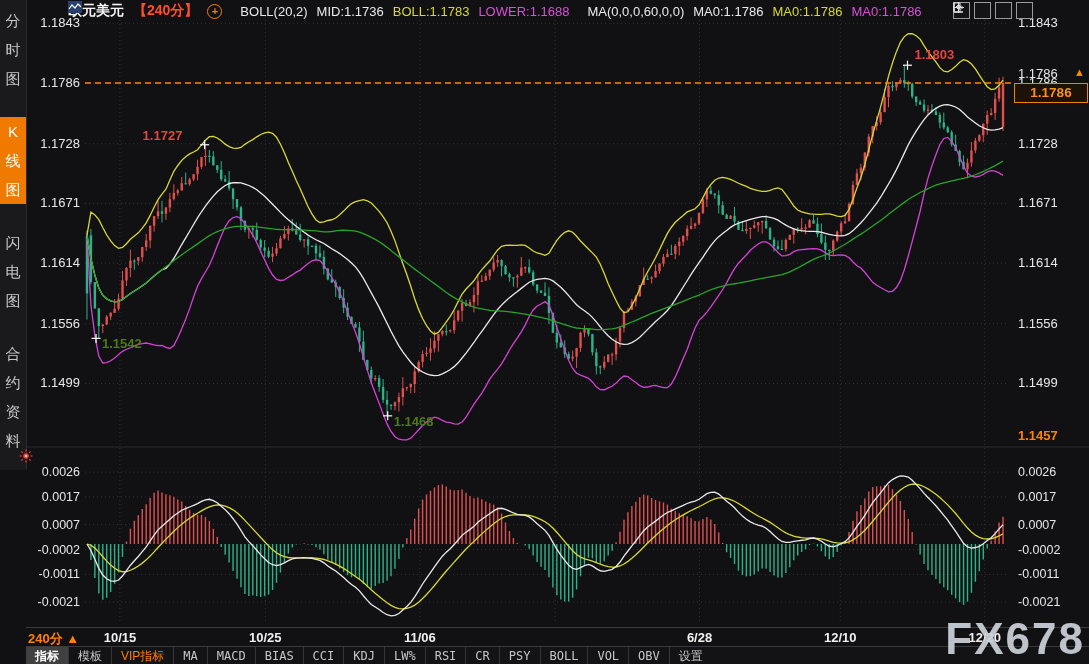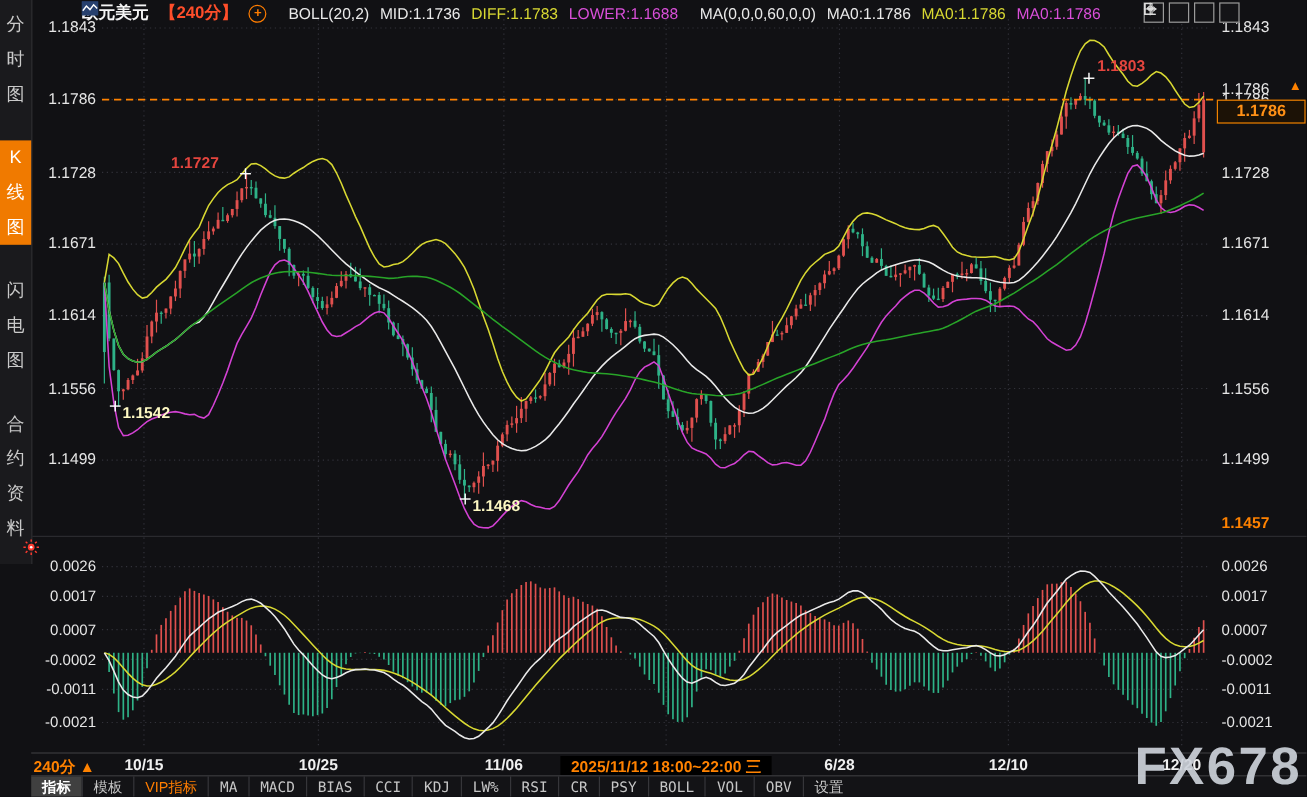--- a/index.html
+++ b/index.html
@@ -28,21 +28,21 @@
   .ytick-r{position:absolute;left:1018px;width:64px;text-align:left;font-size:13px;color:#e6e6e6;z-index:4;}
   .orange{color:#ff8200 !important;}
   .mtick{position:absolute;left:24px;width:56px;text-align:right;font-size:12.5px;color:#e6e6e6;z-index:4;}
   .mtick-r{position:absolute;left:1018px;width:64px;text-align:left;font-size:12.5px;color:#e6e6e6;z-index:4;}
   
   #last-box{position:absolute;left:1014px;top:83px;width:72px;height:18px;border:1px solid #f08200;background:#1c1206;
      color:#ff9016;font-size:13.5px;font-weight:bold;text-align:center;line-height:18px;z-index:5;}
   #up-arrow{position:absolute;left:1074px;top:67px;color:#ff8200;font-size:11px;z-index:5;line-height:10px;}
   
   .ann{position:absolute;font-size:13px;font-weight:bold;z-index:5;white-space:nowrap;}
-  .ann.red{color:#e4453e;} .ann.green{color:#fef9c3;}
+  .ann.red{color:#e4453e;} .ann.green{color:#4d7c0f;}
   
   #macd-legend{position:absolute;left:88px;top:447px;font-size:13px;z-index:5;display:flex;gap:10px;white-space:nowrap;}
   #macd-sun{position:absolute;left:19px;top:449px;z-index:7;}
   
   #xaxis-row{position:absolute;left:26px;right:0;top:627px;height:19px;border-top:1px solid #3a3a3e;z-index:5;background:#111114;}
   #period-toggle{position:absolute;left:2px;top:2px;color:#ff8200;font-weight:bold;font-size:13px;cursor:pointer;}
   .xdate{position:absolute;top:2px;width:90px;text-align:center;font-size:13px;font-weight:bold;color:#f0f0f0;}
   .xdate.hl{width:176px;background:#000;color:#ff8200;}
   
   #toolbar{position:absolute;left:26px;right:0;top:646px;height:18px;border-top:1px solid #3a3a3e;display:flex;align-items:stretch;
@@ -828,21 +828,21 @@
     <span class="period">【240分】</span>
     <span class="plus-circle">+</span>
     <span class="mini-icon">
       <svg width="14" height="12">
           <rect x="0" y="0" width="14" height="12" fill="#27406e"></rect>
           <polyline points="1,8 4,4 7,7 10,3 13,6" fill="none" stroke="#fff" stroke-width="1.2"></polyline>
         </svg>
     </span>
     <span class="lg-w">BOLL(20,2)</span>
     <span class="lg-w">MID:1.1736</span>
-    <span class="lg-y">DIFF:1.1783</span>
+    <span class="lg-y">BOLL:1.1783</span>
     <span class="lg-m">LOWER:1.1688</span>
     <span class="mini-icon">
       <svg width="14" height="12">
           <rect x="0" y="0" width="14" height="12" fill="#27406e"></rect>
           <polyline points="1,8 4,4 7,7 10,3 13,6" fill="none" stroke="#fff" stroke-width="1.2"></polyline>
         </svg>
     </span>
     <span class="lg-w">MA(0,0,0,60,0,0)</span>
     <span class="lg-w">MA0:1.1786</span>
     <span class="lg-y">MA0:1.1786</span>
@@ -899,21 +899,20 @@
         <circle cx="7" cy="7" r="1.1" fill="#fff"></circle>
     </svg>
   </div>
 
 
   <div id="xaxis-row">
     <span id="period-toggle">240分 ▲</span>
   <div class="xdate" style="left: 48.96px;">10/15</div>
       <div class="xdate" style="left: 194.32px;">10/25</div>
       <div class="xdate" style="left: 348.88px; text-align: center;">11/06</div>
-      <div class="xdate hl" style="left: 441.12px;">2025/11/12 18:00~22:00 三</div>
       <div class="xdate" style="left: 628.56px;">6/28</div>
       <div class="xdate" style="left: 769.32px;">12/10</div>
       <div class="xdate" style="left: 913.76px;">12/20</div>
     </div>
 
   <div id="toolbar">
       <div class="tab active">指标</div>
       <div class="tab">模板</div>
       <div class="tab vip">VIP指标</div>
       <div class="tab latin">MA</div>

